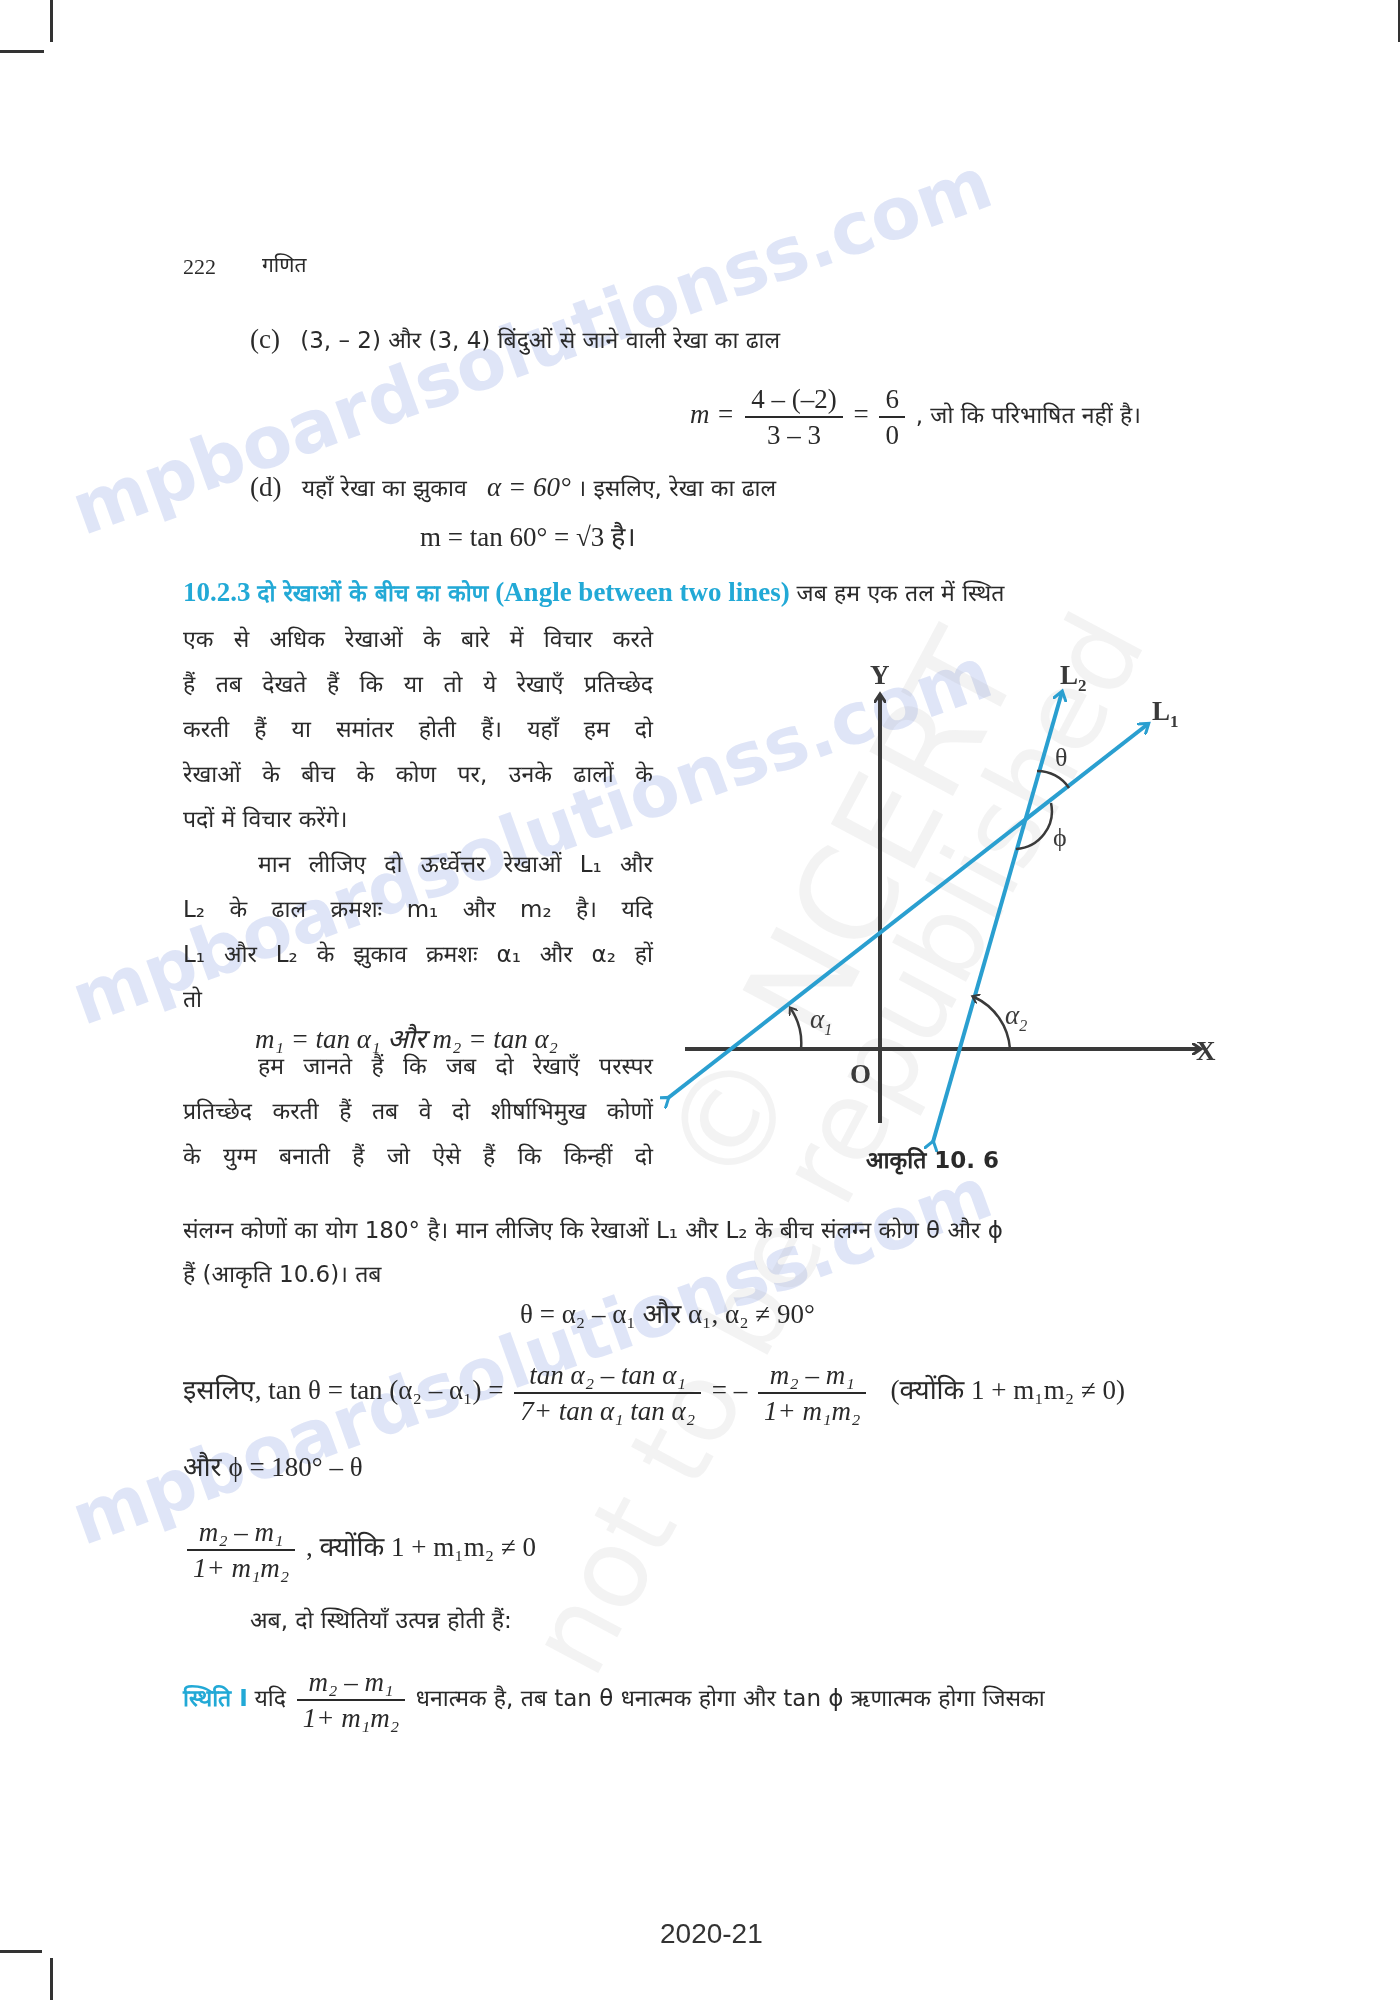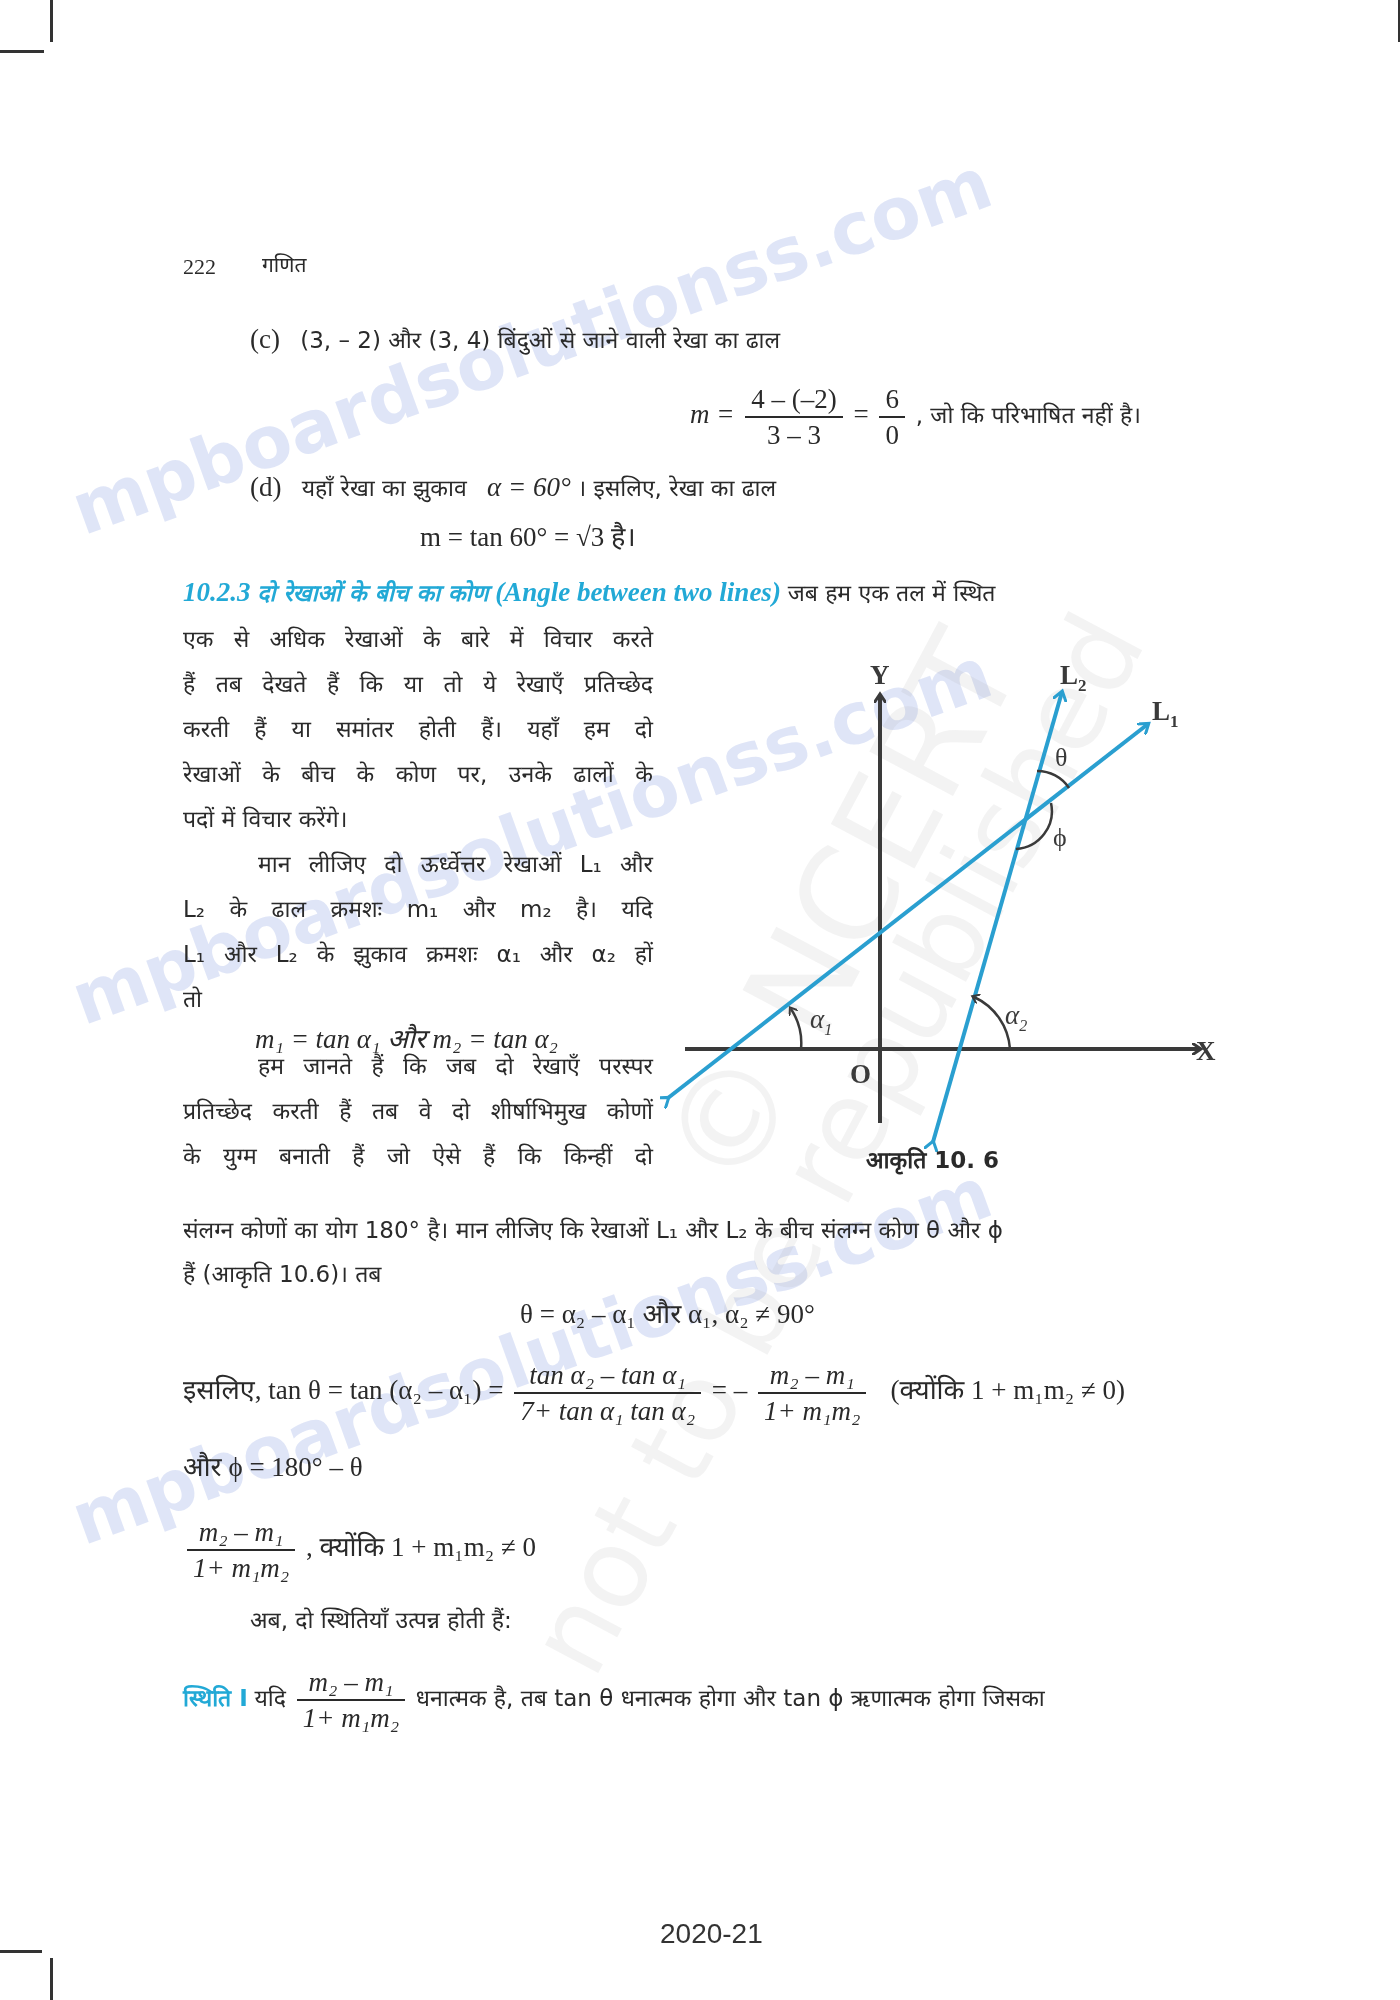--- a/index.html
+++ b/index.html
@@ -3,21 +3,21 @@
 <meta charset="utf-8">
 <style>
   html, body { margin:0; padding:0; }
   body { width:1400px; height:2000px; position:relative; background:#ffffff; overflow:hidden;
          font-family:"Liberation Serif","DejaVu Serif",serif; color:#2a2a2a; }
   .abs { position:absolute; white-space:nowrap; }
   .txt { font-size:27px; line-height:34px; }
   .deva { font-family:"DejaVu Sans","Liberation Sans",sans-serif; font-size:23px; }
   .it { font-style:italic; }
   .accent { color:#22a9d6; }
-  .heading { font-weight:bold; font-style:italic; }
+  .heading { font-weight:bold; }
   .frac { display:inline-block; vertical-align:middle; text-align:center; margin:0 4px; }
   .frac .num { display:block; padding:0 6px; border-bottom:2px solid #2a2a2a; line-height:34px; }
   .frac .den { display:block; padding:0 6px; line-height:34px; }
   .crop { position:absolute; background:#333; }
   .wm { position:absolute; font-family:"DejaVu Sans",sans-serif; font-weight:bold; font-size:72px;
         color:rgba(140,160,225,0.28); transform-origin:left center; white-space:nowrap; pointer-events:none; }
   .wm2 { position:absolute; font-family:"DejaVu Sans",sans-serif; font-size:130px;
          color:rgba(170,170,170,0.14); transform-origin:left center; white-space:nowrap; pointer-events:none; }
   .para { position:absolute; left:183px; width:470px; font-family:"DejaVu Sans",sans-serif; font-size:23px; line-height:45px; text-align:justify; }
   .para .line { display:block; height:45px; text-align-last:justify; white-space:nowrap; }

